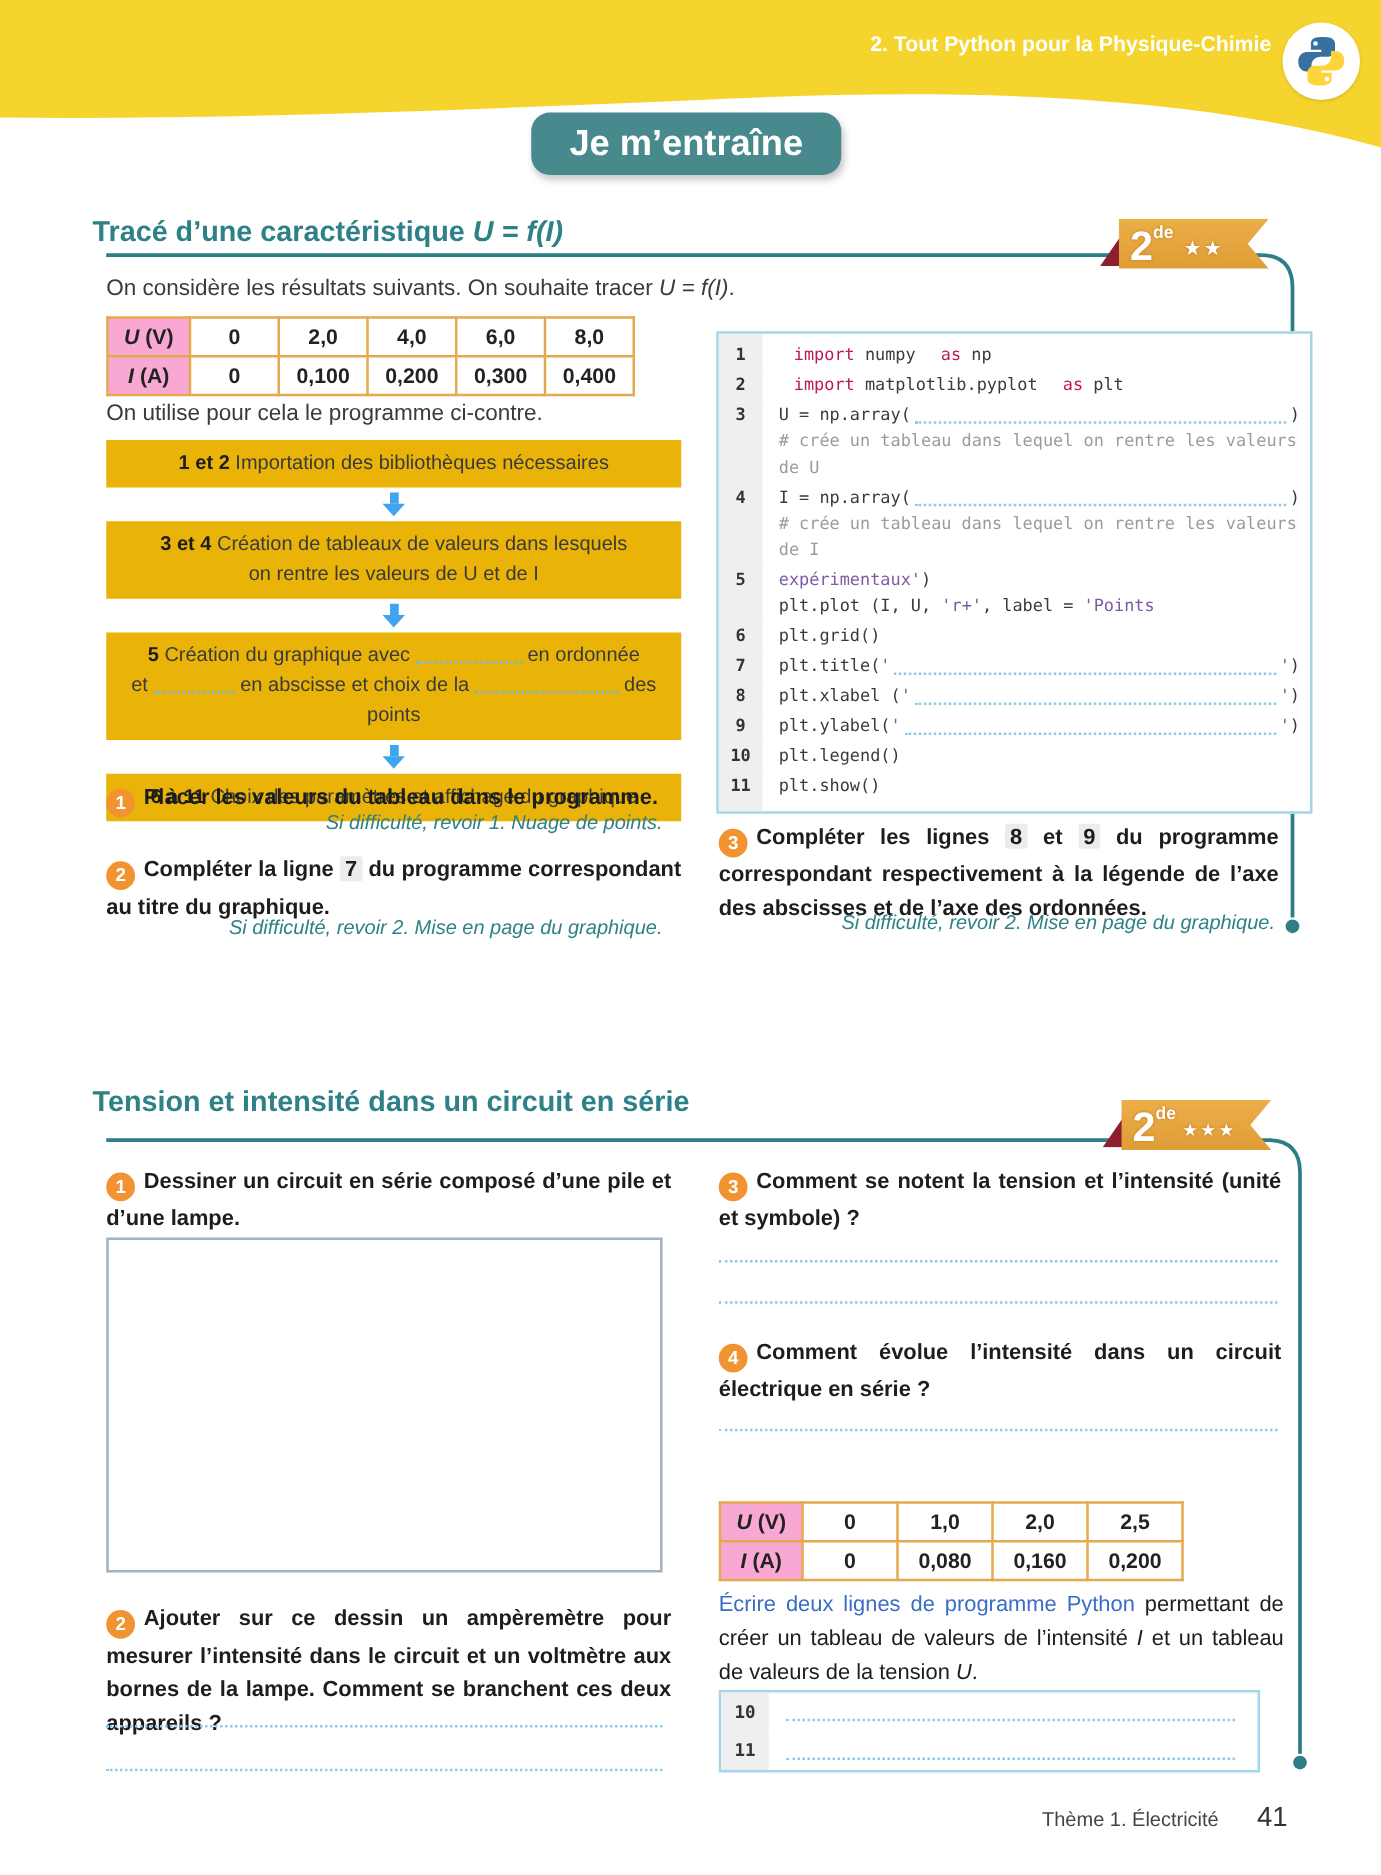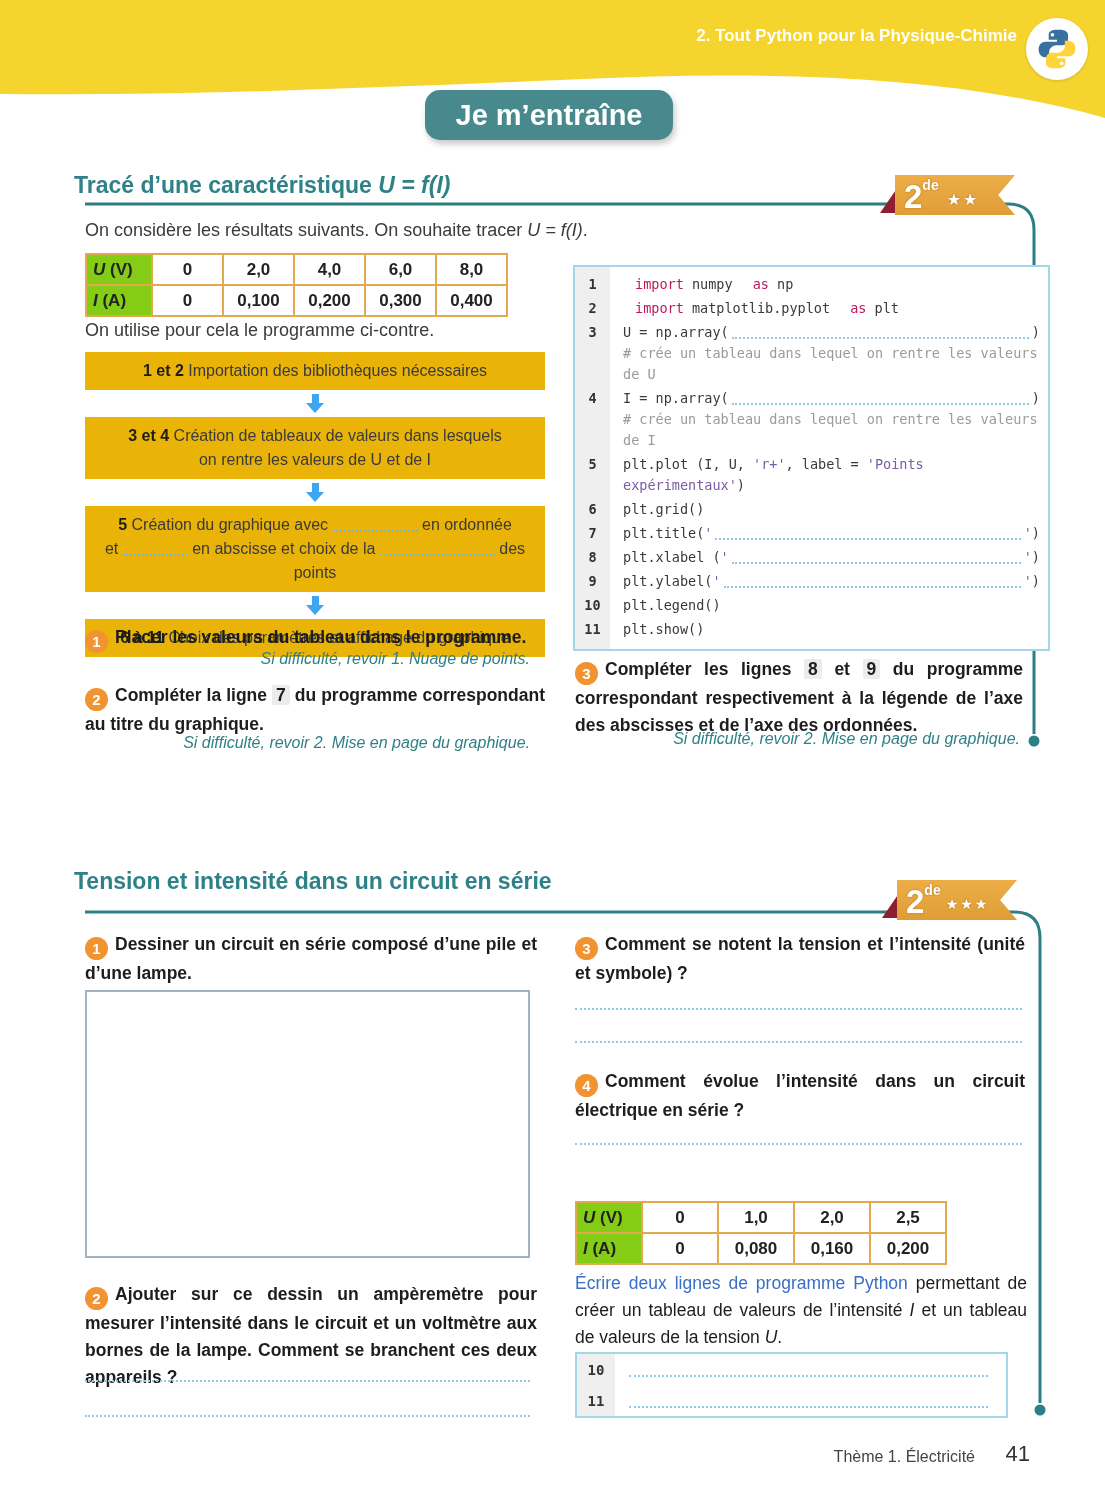--- a/index.html
+++ b/index.html
@@ -44,21 +44,21 @@
      text-align:justify;z-index:2;}
   .qnum{display:inline-flex;width:23px;height:23px;border-radius:50%;background:#f09330;
         color:#fff;font-size:15px;font-weight:700;align-items:center;justify-content:center;
         margin-right:7px;vertical-align:-4px;}
   .lineref{background:#ececec;border-radius:2px;padding:0 4px;}
   .hint{position:absolute;font-size:16px;font-style:italic;color:#2e8186;text-align:right;z-index:2;}
 
   
   .vtable{position:absolute;border-collapse:collapse;z-index:2;font-size:17px;font-weight:700;color:#222;}
   .vtable td{border:2px solid #e3a94e;height:27px;text-align:center;padding:1px 6px;}
-  .vtable td.lbl{background:#84cc16;text-align:left;width:52px;}
+  .vtable td.lbl{background:#f9a8d4;text-align:center;width:52px;}
   .vtable td.val{width:57px;}
   .vtable td.lbl i{font-style:italic;}
 
   
   .flow{position:absolute;left:85px;top:352px;width:460px;z-index:2;}
   .fbox{background:#eab308;padding:7px 12px;font-size:16px;color:#3a3a3a;text-align:center;
         line-height:24px;}
   .fbox b{color:#1d1d1d;}
   .farrow{width:18px;margin:4px auto;}
   .farrow .stem{width:7px;height:9px;background:#3fa5f0;margin:0 auto;}
@@ -222,22 +222,22 @@
       <div class="cnum">4</div>
       <div class="cbody">
         <div class="cline cflex"><span>I = np.array(</span><span class="cblank"></span><span>)</span></div>
         <div class="cline cm"># crée un tableau dans lequel on rentre les valeurs</div>
         <div class="cline cm">de I</div>
       </div>
     </div>
     <div class="crow">
       <div class="cnum">5</div>
       <div class="cbody">
+        <div class="cline"><span class="str">expérimentaux'</span><span>)</span></div>
         <div class="cline"><span>plt.plot (I, U, </span><span class="str">'r+'</span><span>, label = </span><span class="str">'Points</span></div>
-        <div class="cline"><span class="str">expérimentaux'</span><span>)</span></div>
       </div>
     </div>
     <div class="crow">
       <div class="cnum">6</div>
       <div class="cbody">
           <div class="cline">plt.grid()</div>
         </div>
     </div>
     <div class="crow">
       <div class="cnum">7</div>

